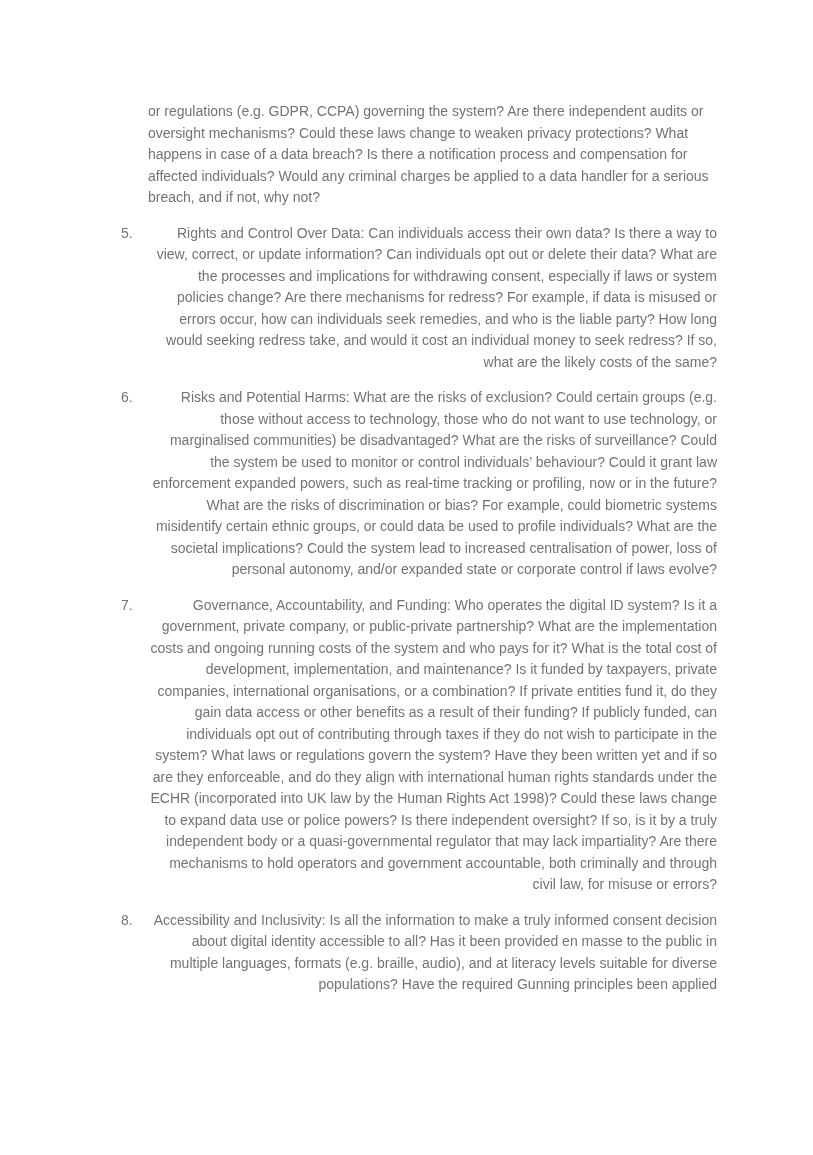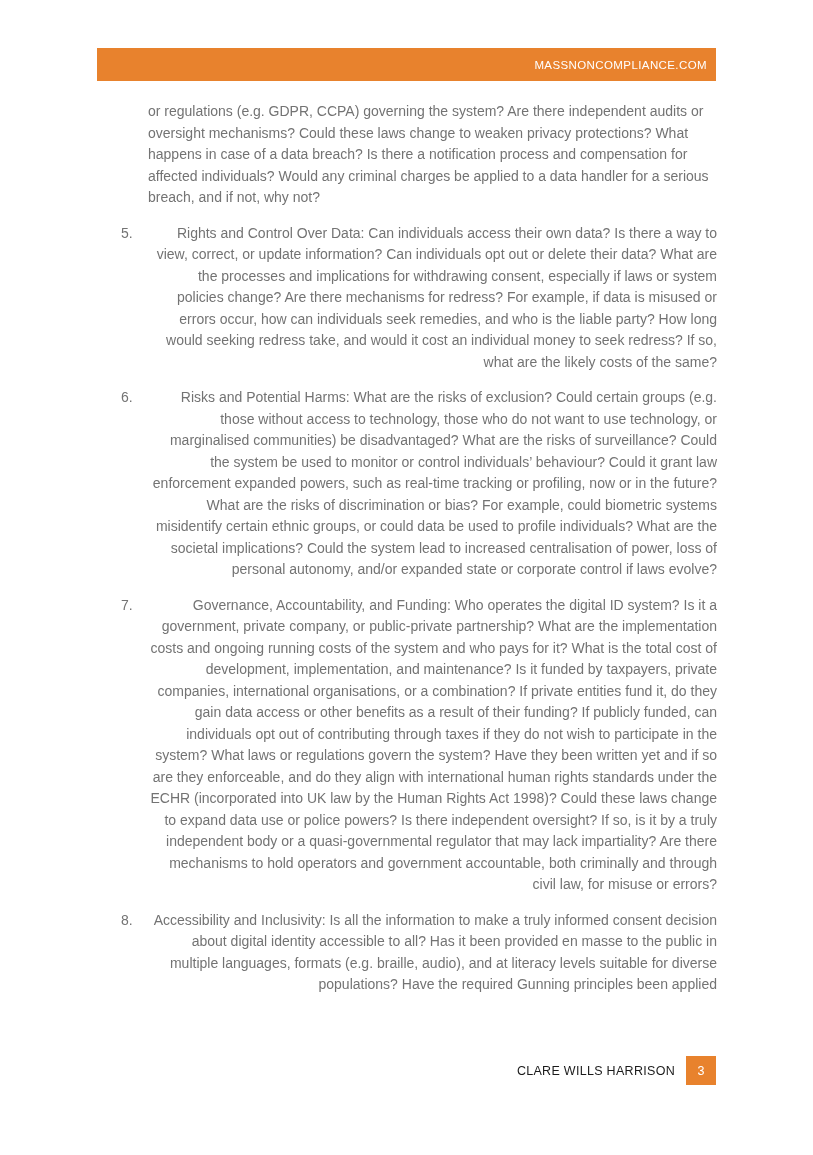--- a/index.html
+++ b/index.html
@@ -82,23 +82,20 @@
     display: flex;
     align-items: center;
     justify-content: center;
   }
 </style>
 </head>
 <body>
 
 <div class="page">
 
-  <div class="header-bar">
-    <span class="header-text">MASSNONCOMPLIANCE.COM</span>
-  </div>
 
   <div class="content">
     <p class="continuation">or regulations (e.g. GDPR, CCPA) governing the system? Are there independent audits or oversight mechanisms? Could these laws change to weaken privacy protections? What happens in case of a data breach? Is there a notification process and compensation for affected individuals? Would any criminal charges be applied to a data handler for a serious breach, and if not, why not?</p>
 
     <div class="list">
       <div class="list-item">
         <span class="num">5.</span>
         <span class="item-text">Rights and Control Over Data: Can individuals access their own data? Is there a way to view, correct, or update information? Can individuals opt out or delete their data? What are the processes and implications for withdrawing consent, especially if laws or system policies change? Are there mechanisms for redress? For example, if data is misused or errors occur, how can individuals seek remedies, and who is the liable party? How long would seeking redress take, and would it cost an individual money to seek redress? If so, what are the likely costs of the same?</span>
       </div>
       <div class="list-item">
@@ -109,20 +106,14 @@
         <span class="num">7.</span>
         <span class="item-text">Governance, Accountability, and Funding: Who operates the digital ID system? Is it a government, private company, or public-private partnership? What are the implementation costs and ongoing running costs of the system and who pays for it? What is the total cost of development, implementation, and maintenance? Is it funded by taxpayers, private companies, international organisations, or a combination? If private entities fund it, do they gain data access or other benefits as a result of their funding? If publicly funded, can individuals opt out of contributing through taxes if they do not wish to participate in the system? What laws or regulations govern the system? Have they been written yet and if so are they enforceable, and do they align with international human rights standards under the ECHR (incorporated into UK law by the Human Rights Act 1998)? Could these laws change to expand data use or police powers? Is there independent oversight? If so, is it by a truly independent body or a quasi-governmental regulator that may lack impartiality? Are there mechanisms to hold operators and government accountable, both criminally and through civil law, for misuse or errors?</span>
       </div>
       <div class="list-item">
         <span class="num">8.</span>
         <span class="item-text">Accessibility and Inclusivity: Is all the information to make a truly informed consent decision about digital identity accessible to all? Has it been provided en masse to the public in multiple languages, formats (e.g. braille, audio), and at literacy levels suitable for diverse populations? Have the required Gunning principles been applied</span>
       </div>
     </div>
   </div>
 
-  <div class="footer">
-    <span class="author">CLARE WILLS HARRISON</span>
-    <span class="page-num-box">
-      <span>3</span>
-    </span>
-  </div>
 
 </div>
 
 </body></html>

